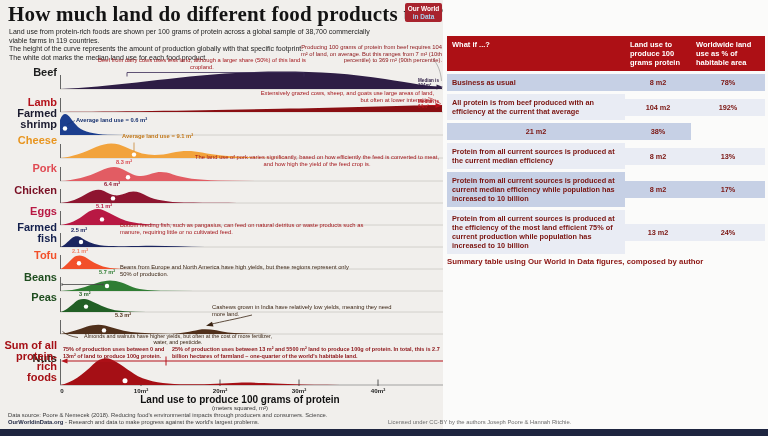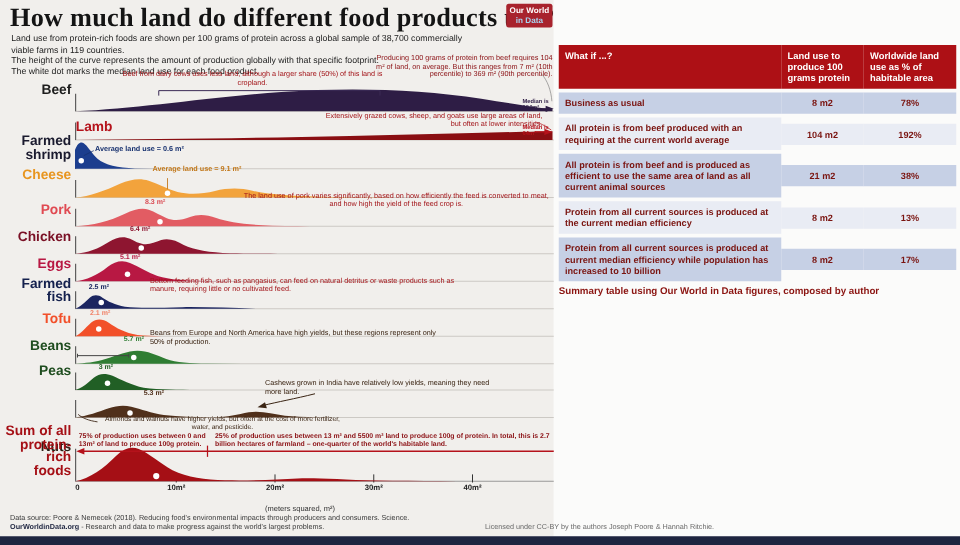--- a/index.html
+++ b/index.html
@@ -137,21 +137,21 @@
       <path d="M78,337.5 C71,336.5 66,334.5 62.5,331.5" stroke="#3a2413" stroke-width="0.7" fill="none"></path>
 
       <line x1="66" y1="361" x2="447" y2="361" stroke="#b5121b" stroke-width="1.1"></line>
       <polygon points="61,361 67.5,358.4 67.5,363.6" fill="#b5121b"></polygon>
       <polygon points="452,361 445.5,358.4 445.5,363.6" fill="#b5121b"></polygon>
       <line x1="166" y1="356.5" x2="166" y2="365.5" stroke="#b5121b" stroke-width="1"></line>
     </g>
   </svg>
 
   <div class="lbl" style="top:67px;color:#1d1d1d;">Beef</div>
-  <div class="lbl" style="top:97px;color:#b5121b;padding-left:33px;">Lamb</div>
+  <div class="lbl" style="top:97px;color:#b5121b;">Lamb</div>
   <div class="lbl" style="top:108px;color:#1a1a2e;">Farmed
 shrimp</div>
   <div class="lbl" style="top:135px;color:#e8951f;">Cheese</div>
   <div class="lbl" style="top:163px;color:#e04a52;">Pork</div>
   <div class="lbl" style="top:185px;color:#7a1025;">Chicken</div>
   <div class="lbl" style="top:206px;color:#b81843;">Eggs</div>
   <div class="lbl" style="top:222px;color:#14204d;">Farmed
 fish</div>
   <div class="lbl" style="top:250px;color:#f2502a;">Tofu</div>
   <div class="lbl" style="top:272px;color:#1f4d1f;">Beans</div>
@@ -183,52 +183,57 @@
   <div class="val" style="left:72px;top:248px;color:#f08268;">2.1 m²</div>
   <div class="val" style="left:99px;top:269px;color:#2f7d33;">5.7 m²</div>
   <div class="val" style="left:79px;top:291px;color:#215f25;">3 m²</div>
   <div class="val" style="left:115px;top:312px;color:#50301b;">5.3 m²</div>
 
   <div class="tick" style="left:56px;width:12px;">0</div>
   <div class="tick" style="left:127px;width:28px;">10m²</div>
   <div class="tick" style="left:206px;width:28px;">20m²</div>
   <div class="tick" style="left:285px;width:28px;">30m²</div>
   <div class="tick" style="left:364px;width:28px;">40m²</div>
+  <div class="t" id="axis-title">Land use to produce 100 grams of protein</div>
   <div class="t" id="axis-sub">(meters squared, m²)</div>
 
   <div id="what-if-table">
     <div class="trow">
       <div class="th">What if ...?</div>
       <div class="th">Land use to produce 100 grams protein</div>
       <div class="th">Worldwide land use as % of habitable area</div>
     </div>
     <div class="trow">
       <div class="td c-blue">Business as usual</div>
       <div class="td c-blue num">8 m2</div>
       <div class="td c-blue num">78%</div>
     </div>
     <div class="trow">
-      <div class="td c-lite">All protein is from beef produced with an requiring at the current world average</div>
+      <div class="td c-lite">All protein is from beef produced with an efficiency at the current that average</div>
       <div class="td c-lite num">104 m2</div>
       <div class="td c-lite num">192%</div>
     </div>
     <div class="trow">
-      <div class="td c-blue">All protein is from beef and is  produced  as efficient to use the same area of land as all current animal sources</div>
       <div class="td c-blue num">21 m2</div>
       <div class="td c-blue num">38%</div>
     </div>
     <div class="trow">
       <div class="td c-lite">Protein from all current sources is produced at the current median efficiency</div>
       <div class="td c-lite num">8 m2</div>
       <div class="td c-lite num">13%</div>
     </div>
     <div class="trow">
       <div class="td c-blue">Protein from all current sources is produced at current median efficiency while population has increased to 10 billion</div>
       <div class="td c-blue num">8 m2</div>
       <div class="td c-blue num">17%</div>
+    </div>
+    <div class="trow">
+      <div class="td c-lite">Protein from all current sources is produced at the efficiency of the most land efficient 75% of current production while population has increased to 10 billion</div>
+      <div class="td c-lite num">13 m2</div>
+      <div class="td c-lite num">24%</div>
     </div>
     <div id="table-caption">Summary table using Our World in Data figures,  composed by author</div>
   </div>
 
   <div class="t foot" style="left:8px;top:412px;width:520px;">Data source: Poore &amp; Nemecek (2018). Reducing food's environmental impacts through producers and consumers. Science.</div>
   <div class="t foot" style="left:8px;top:419px;width:380px;">
     <span style="font-weight:bold;color:#1d2440;">OurWorldinData.org</span><span> - Research and data to make progress against the world's largest problems.</span>
   </div>
   <div class="t foot" style="left:388px;top:419px;width:250px;color:#6b6b6b;">Licensed under CC-BY by the authors Joseph Poore &amp; Hannah Ritchie.</div>
   <div id="bottom-bar"></div>

